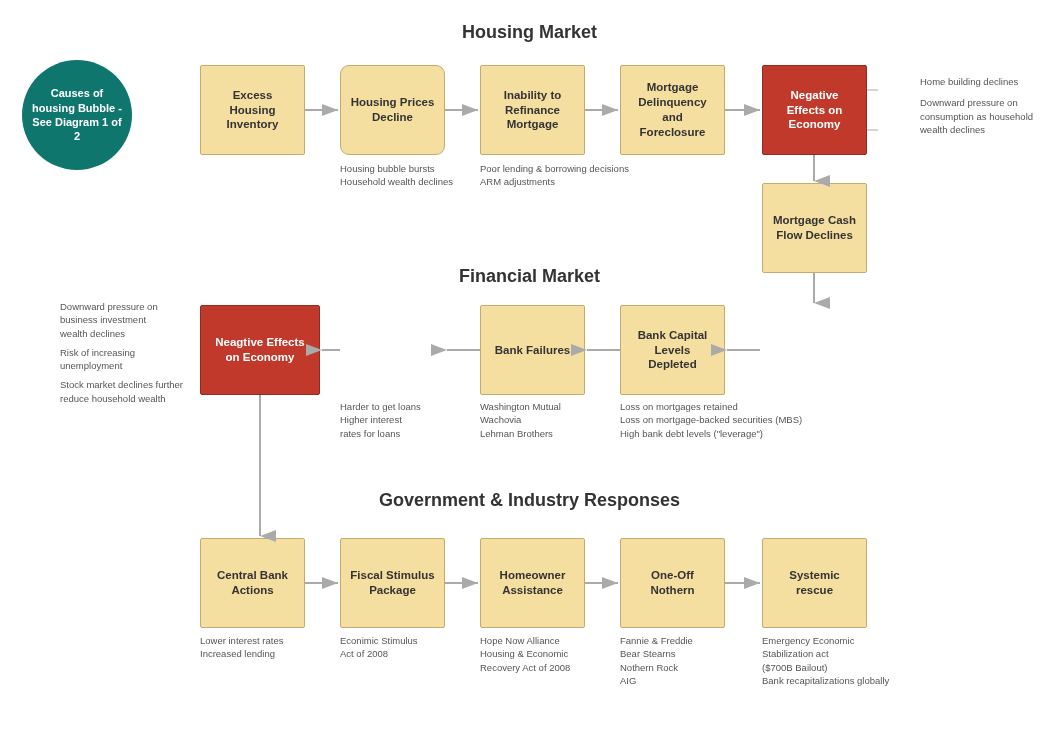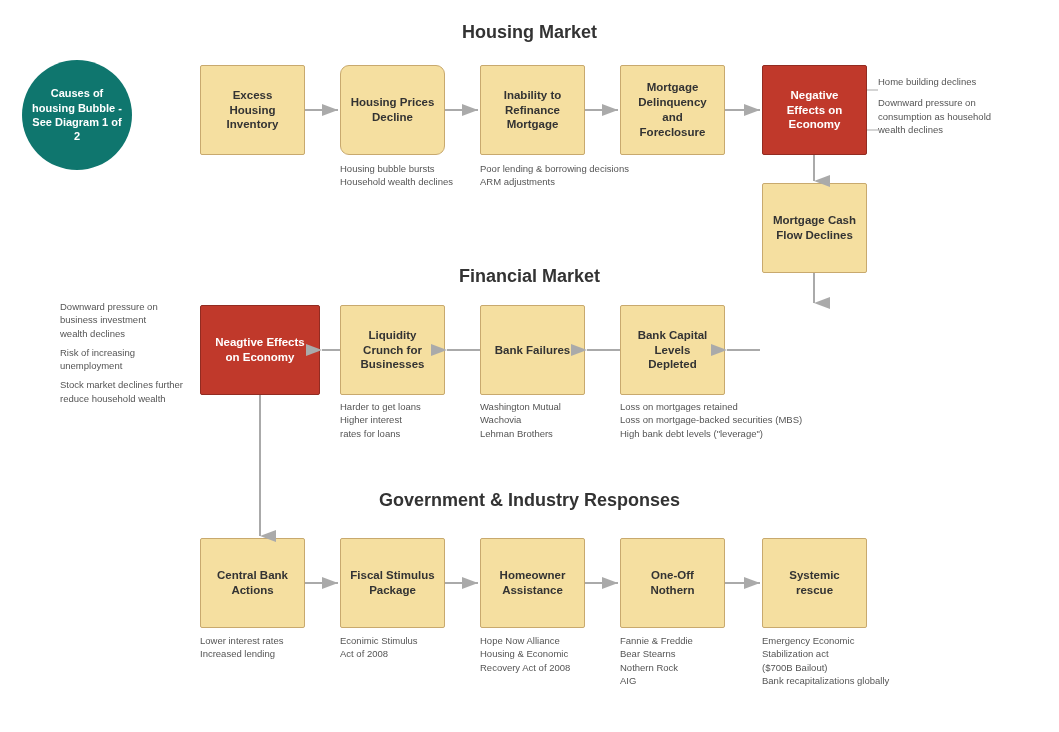--- a/index.html
+++ b/index.html
@@ -146,32 +146,29 @@
   <div class="annotation" style="left:340px; top:162px;">
     <div>Housing bubble bursts</div>
     <div>Household wealth declines</div>
   </div>
 
   <div class="annotation" style="left:480px; top:162px;">
     <div>Poor lending &amp; borrowing decisions</div>
     <div>ARM adjustments</div>
   </div>
 
-  <div class="annotation" style="left:878px; top:75px;">
+  <div class="annotation" style="left:920px; top:75px;">
     <div>Home building declines</div>
     <div style="margin-top:8px;">Downward pressure on<br>consumption as household<br>wealth declines</div>
   </div>
 
   <div class="node red" style="left:200px; top:305px; width:120px; height:90px;">
     <span>Neagtive Effects on Economy</span>
   </div>
 
-  <div class="node" style="left:340px; top:305px; width:105px; height:90px;">
-    <span>Liquidity Crunch for Businesses</span>
-  </div>
 
   <div class="node" style="left:480px; top:305px; width:105px; height:90px;">
     <span>Bank Failures</span>
   </div>
 
   <div class="node" style="left:620px; top:305px; width:105px; height:90px;">
     <span>Bank Capital Levels Depleted</span>
   </div>
 
 

